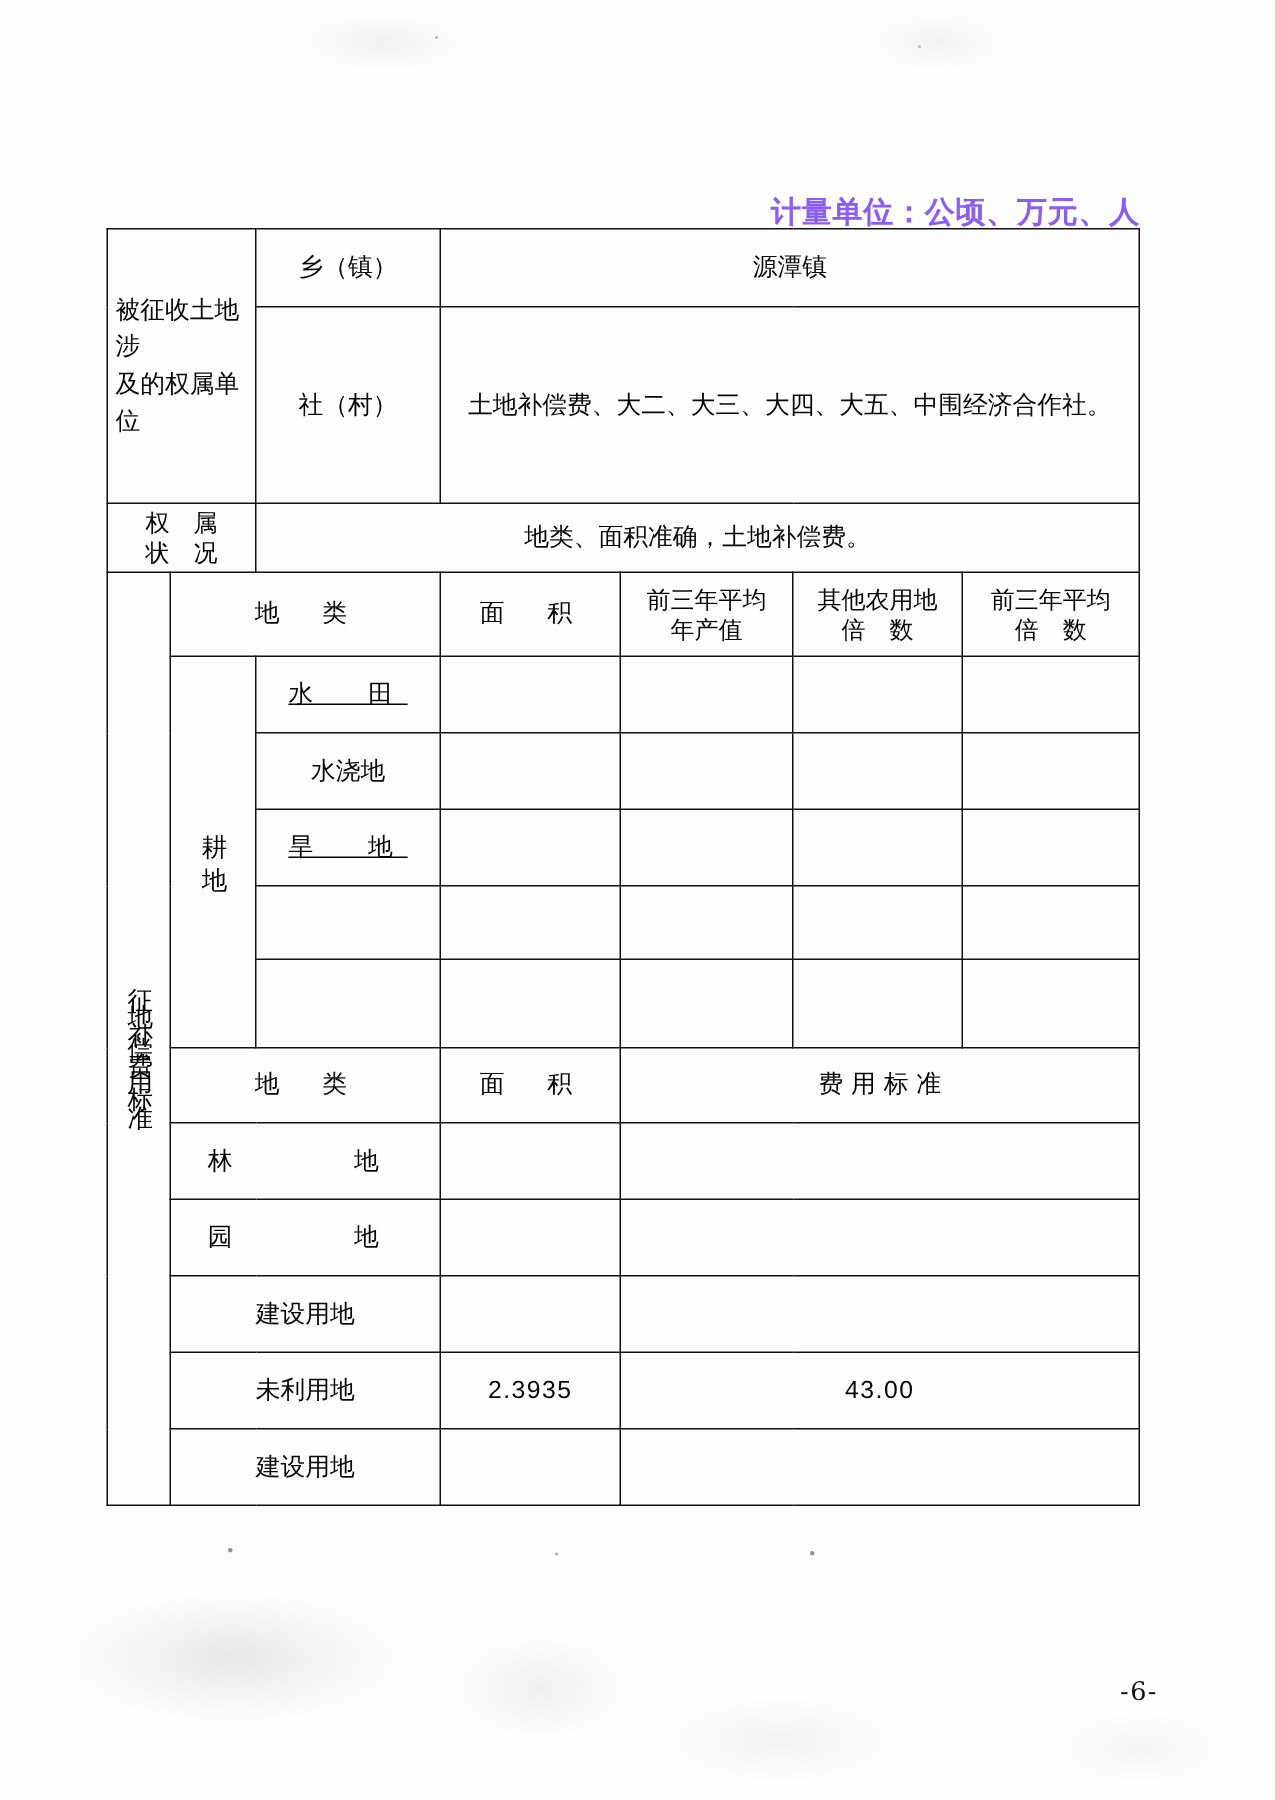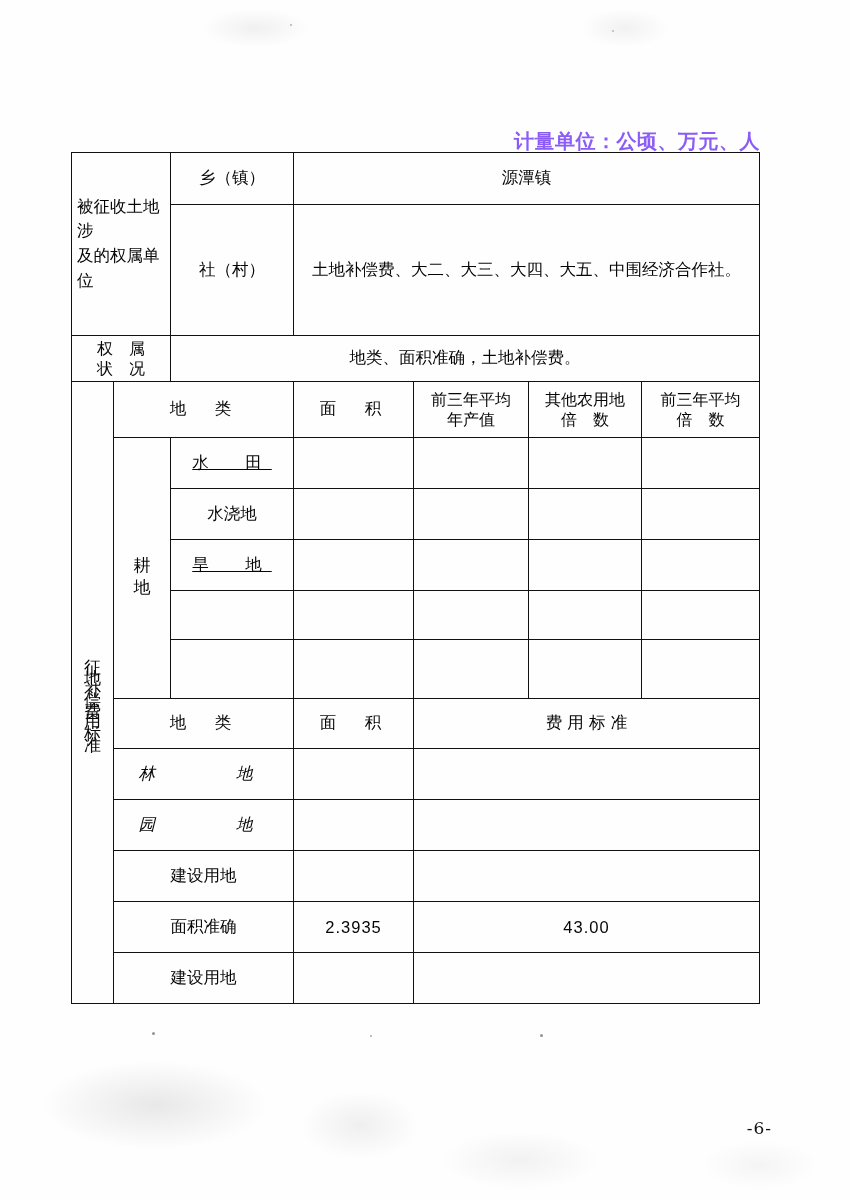--- a/index.html
+++ b/index.html
@@ -92,21 +92,21 @@
   }
   td.thick-bottom { border-bottom-width: 2.4px; }
   td.outer-l { border-left-width: 2.4px; }
   td.outer-r { border-right-width: 2.4px; }
 
   .cell-left {
     text-align: left;
     padding-left: 7px;
   }
   .sp1 { letter-spacing: 10px; text-decoration: underline; }
-  .sp2 { letter-spacing: 16px; font-style: italic; }
+  .sp2 { letter-spacing: 16px; }
   .sp-title { letter-spacing: 6px; }
 
   
   .vtext {
     writing-mode: vertical-rl;
     text-orientation: upright;
     letter-spacing: 11px;
     display: inline-block;
     font-size: 17px;
     line-height: 1;
@@ -293,21 +293,21 @@
         <td colspan="2" style="height:50px"><span class="sp2">园　　地</span></td>
         <td></td>
         <td colspan="3" class="outer-r"></td>
       </tr>
       <tr>
         <td colspan="2" style="height:50px">建设用地</td>
         <td></td>
         <td colspan="3" class="outer-r"></td>
       </tr>
       <tr>
-        <td colspan="2" style="height:50px">面积准确</td>
+        <td colspan="2" style="height:50px">未利用地</td>
         <td class="num">2.3935</td>
         <td colspan="3" class="outer-r num">43.00</td>
       </tr>
       <tr>
         <td colspan="2" class="thick-bottom" style="height:50px">建设用地</td>
         <td class="thick-bottom"></td>
         <td colspan="3" class="outer-r thick-bottom"></td>
       </tr>
     </tbody>
       </table>

